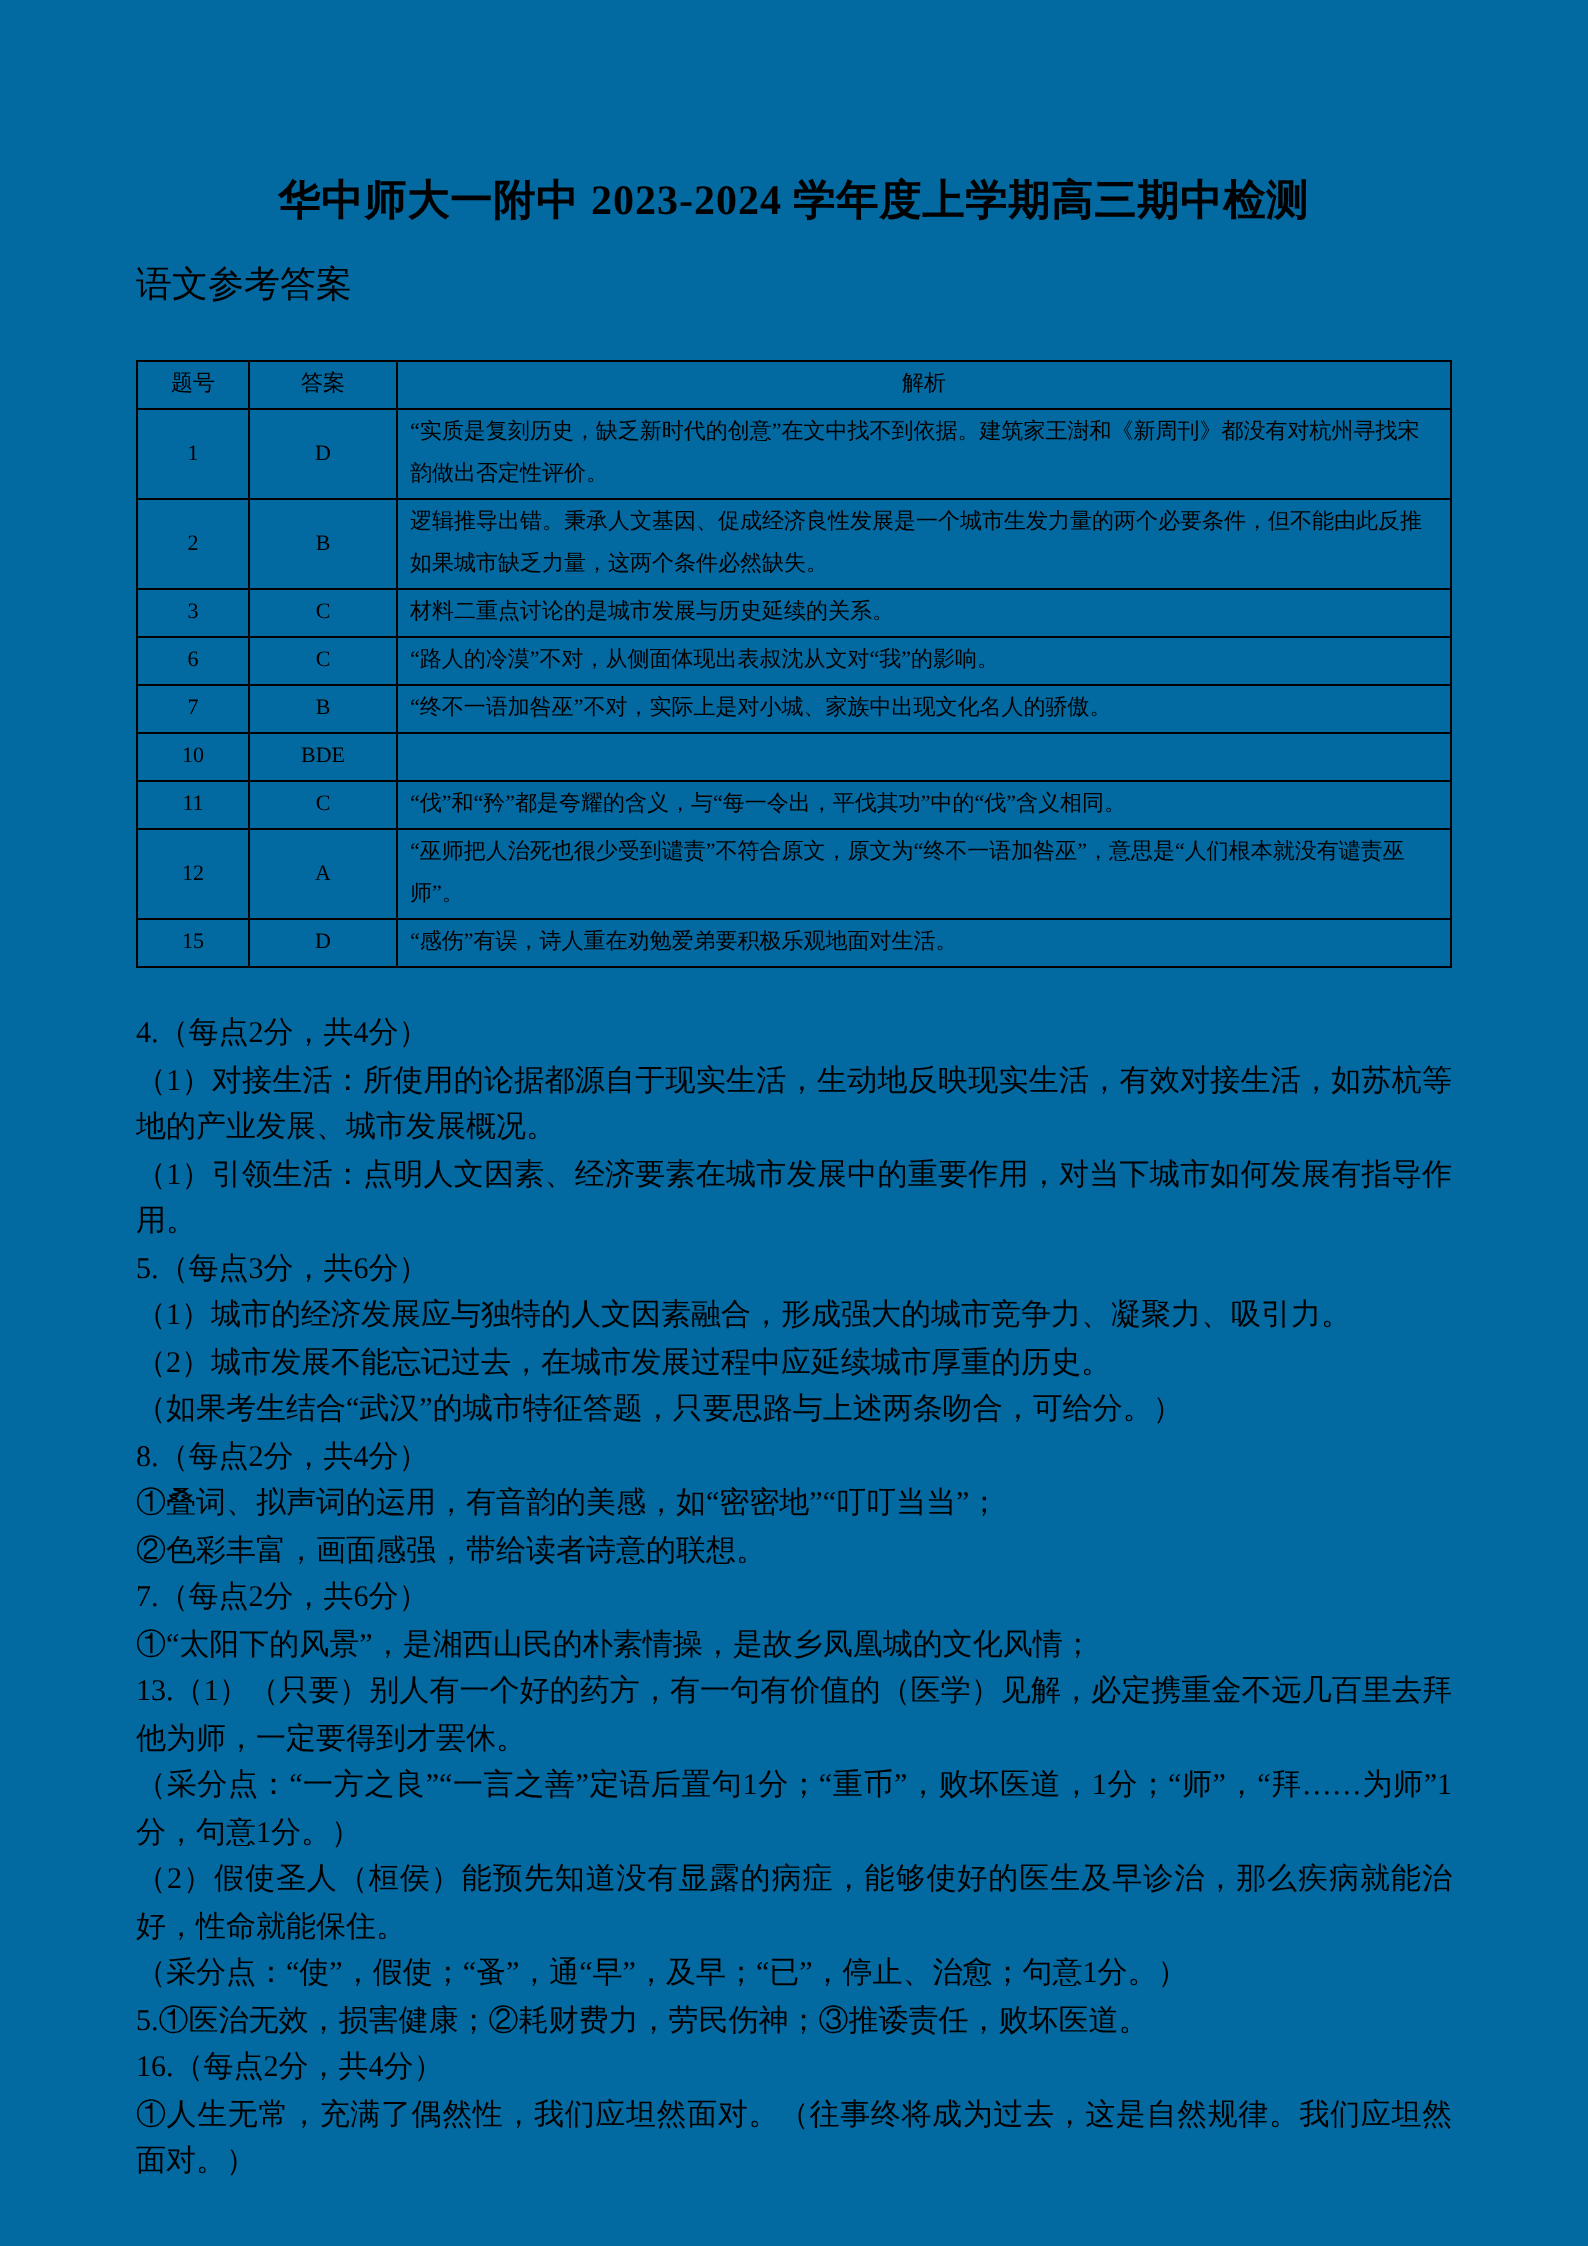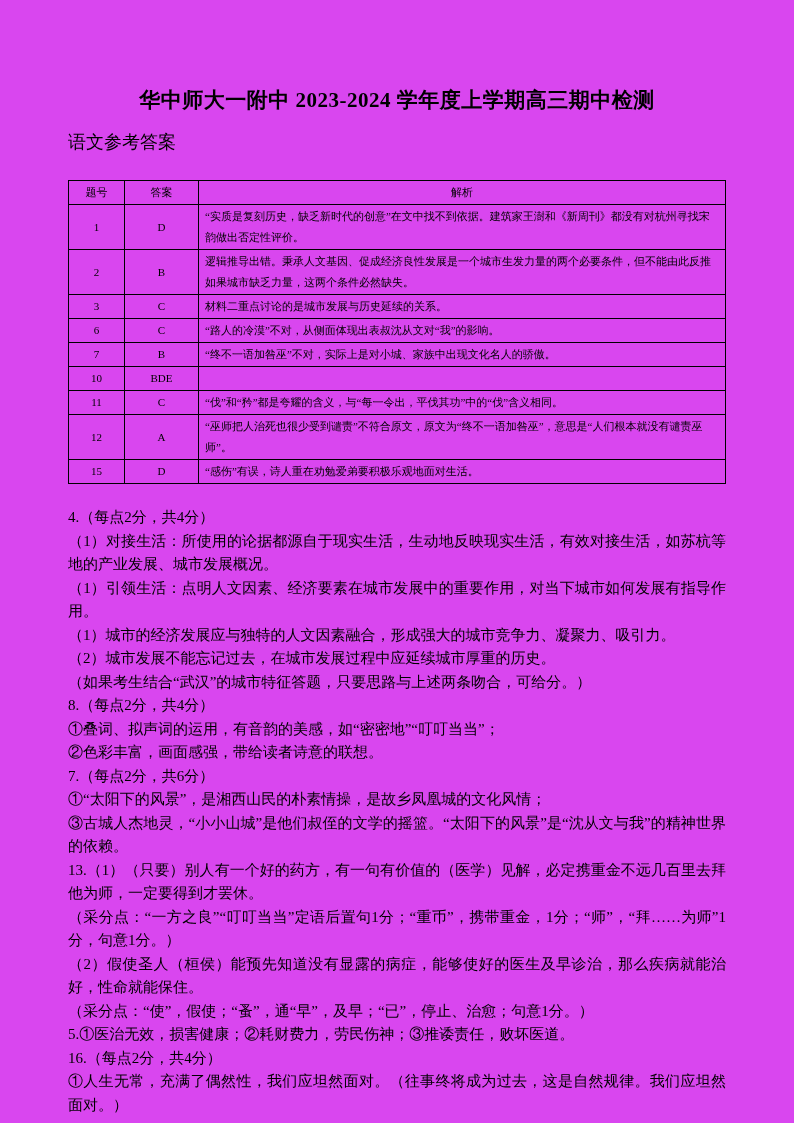--- a/index.html
+++ b/index.html
@@ -4,21 +4,21 @@
 <style>
   html, body {
     margin: 0;
     padding: 0;
     background: #ffffff;
   }
   .page {
     width: 794px;
     height: 1123px;
     box-sizing: border-box;
-    background: #d946ef;
+    background: #0369a1;
     color: #000000;
     padding: 86px 68px 30px 68px;
     font-family: "Liberation Serif", "DejaVu Serif", serif;
     overflow: hidden;
   }
   .doc-title {
     font-size: 21px;
     font-weight: bold;
     text-align: center;
     margin: 0 0 16px 0;
@@ -129,31 +129,31 @@
         <td class="cell-ans">D</td>
         <td class="cell-exp">“感伤”有误，诗人重在劝勉爱弟要积极乐观地面对生活。</td>
       </tr>
     </tbody>
   </table>
 
   <div class="body-text">
     <p>4.（每点2分，共4分）</p>
     <p>（1）对接生活：所使用的论据都源自于现实生活，生动地反映现实生活，有效对接生活，如苏杭等地的产业发展、城市发展概况。</p>
     <p>（1）引领生活：点明人文因素、经济要素在城市发展中的重要作用，对当下城市如何发展有指导作用。</p>
+    <p>5.（每点3分，共6分）</p>
     <p>（1）城市的经济发展应与独特的人文因素融合，形成强大的城市竞争力、凝聚力、吸引力。</p>
     <p>（2）城市发展不能忘记过去，在城市发展过程中应延续城市厚重的历史。</p>
     <p>（如果考生结合“武汉”的城市特征答题，只要思路与上述两条吻合，可给分。）</p>
     <p>8.（每点2分，共4分）</p>
     <p>①叠词、拟声词的运用，有音韵的美感，如“密密地”“叮叮当当”；</p>
     <p>②色彩丰富，画面感强，带给读者诗意的联想。</p>
     <p>7.（每点2分，共6分）</p>
     <p>①“太阳下的风景”，是湘西山民的朴素情操，是故乡凤凰城的文化风情；</p>
-    <p>③古城人杰地灵，“小小山城”是他们叔侄的文学的摇篮。“太阳下的风景”是“沈从文与我”的精神世界的依赖。</p>
     <p>13.（1）（只要）别人有一个好的药方，有一句有价值的（医学）见解，必定携重金不远几百里去拜他为师，一定要得到才罢休。</p>
-    <p>（采分点：“一方之良”“叮叮当当”定语后置句1分；“重币”，携带重金，1分；“师”，“拜……为师”1分，句意1分。）</p>
+    <p>（采分点：“一方之良”“一言之善”定语后置句1分；“重币”，败坏医道，1分；“师”，“拜……为师”1分，句意1分。）</p>
     <p>（2）假使圣人（桓侯）能预先知道没有显露的病症，能够使好的医生及早诊治，那么疾病就能治好，性命就能保住。</p>
     <p>（采分点：“使”，假使；“蚤”，通“早”，及早；“已”，停止、治愈；句意1分。）</p>
     <p>5.①医治无效，损害健康；②耗财费力，劳民伤神；③推诿责任，败坏医道。</p>
     <p>16.（每点2分，共4分）</p>
     <p>①人生无常，充满了偶然性，我们应坦然面对。（往事终将成为过去，这是自然规律。我们应坦然面对。）</p>
   </div>
 
 </div>
 
 </body></html>

